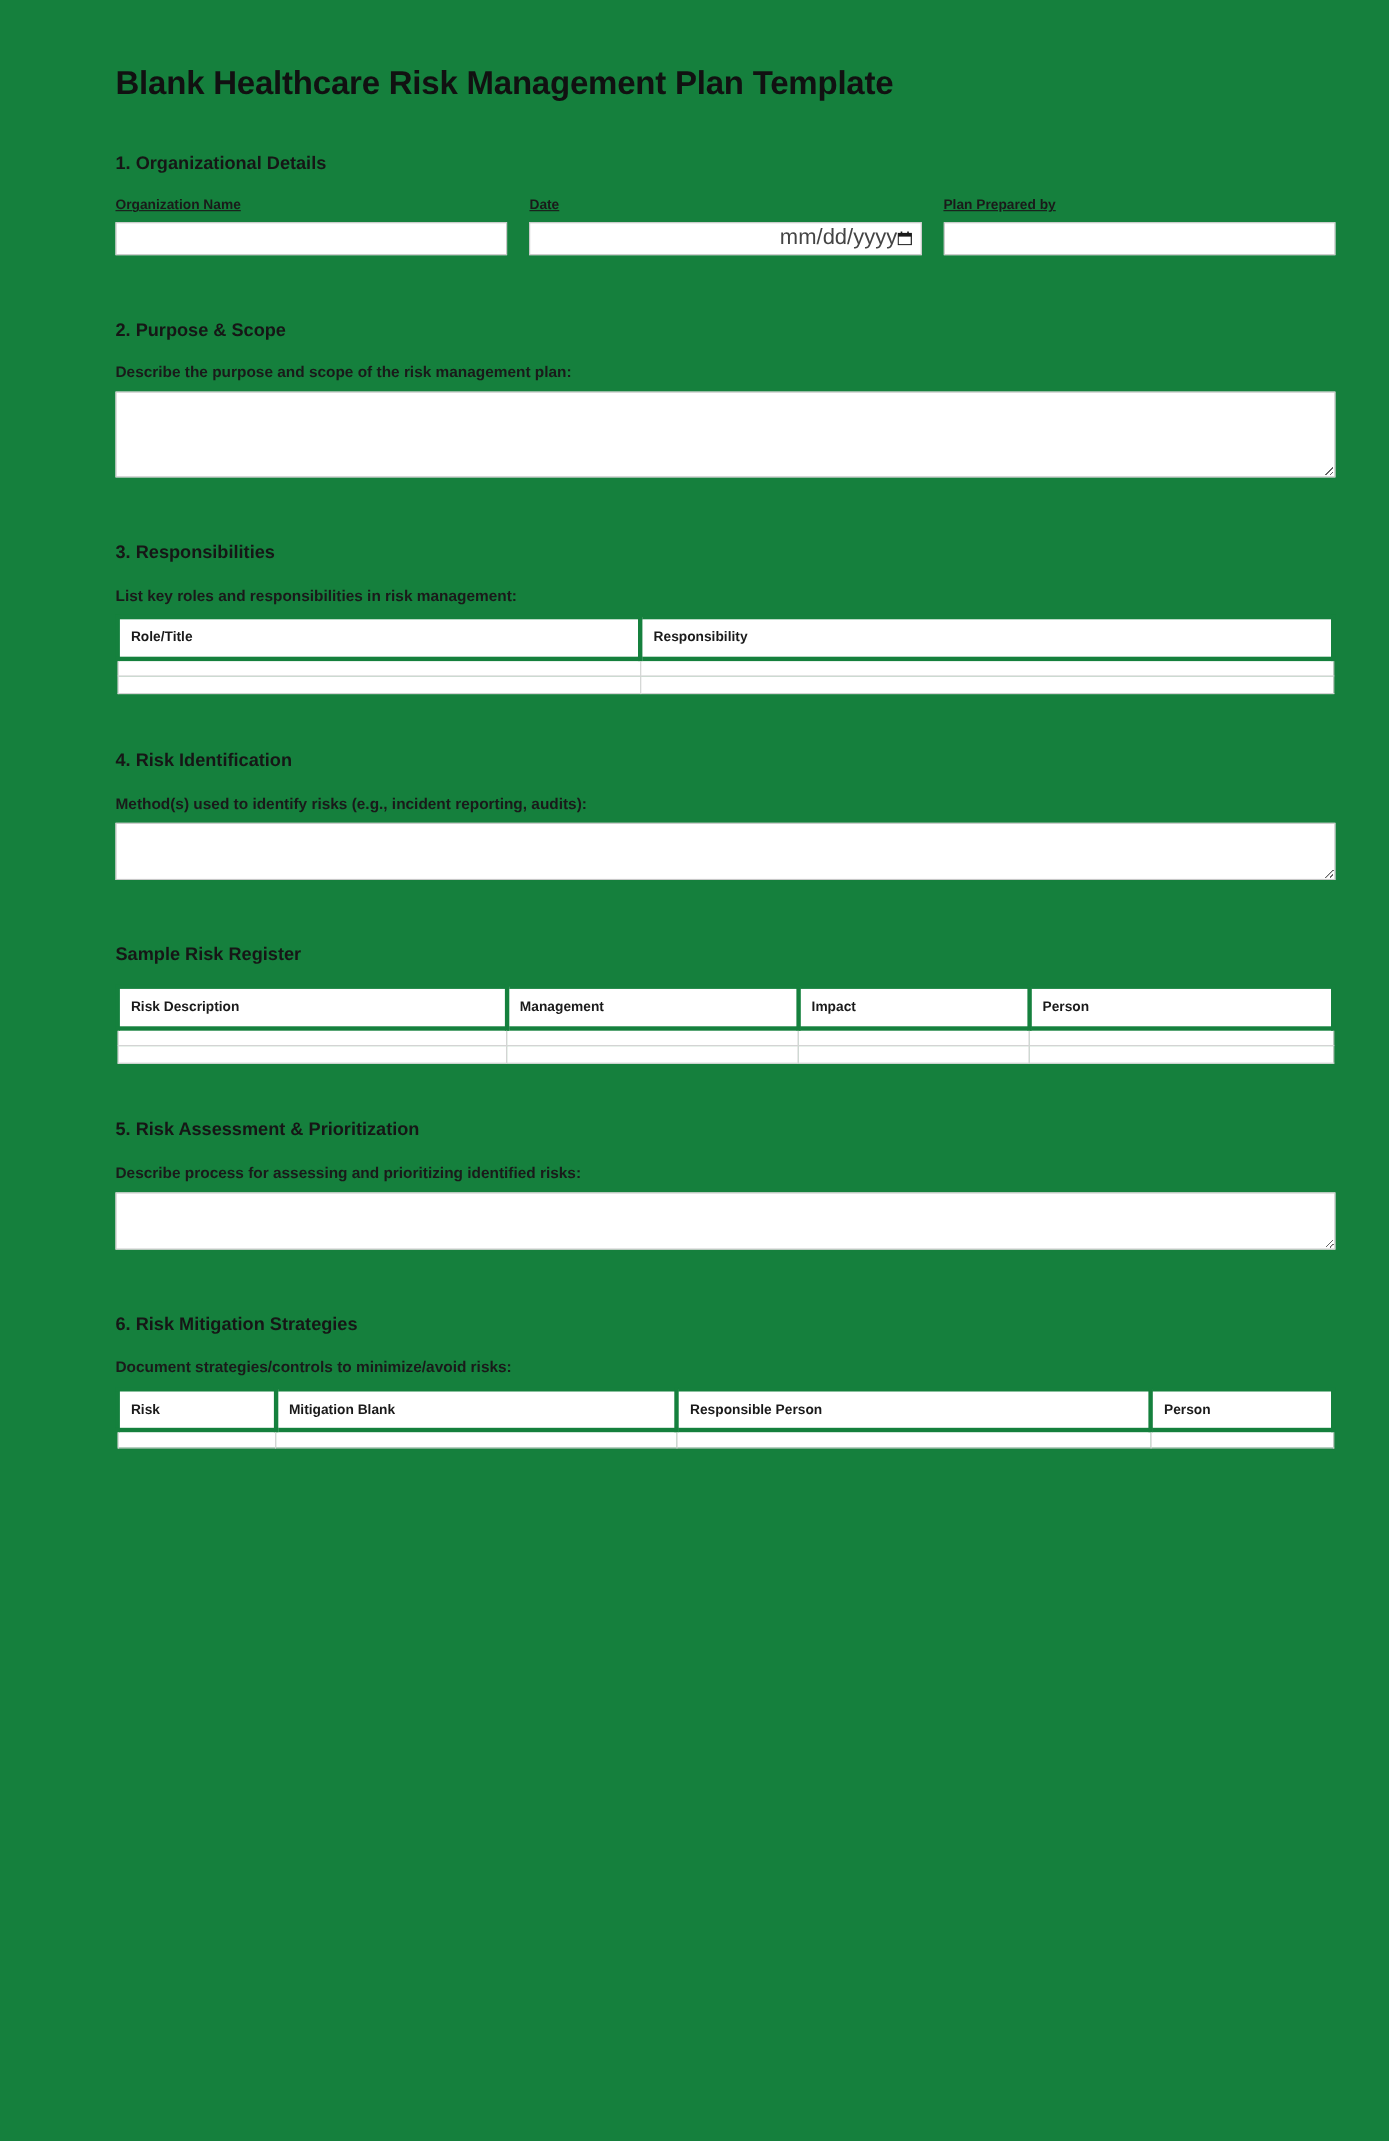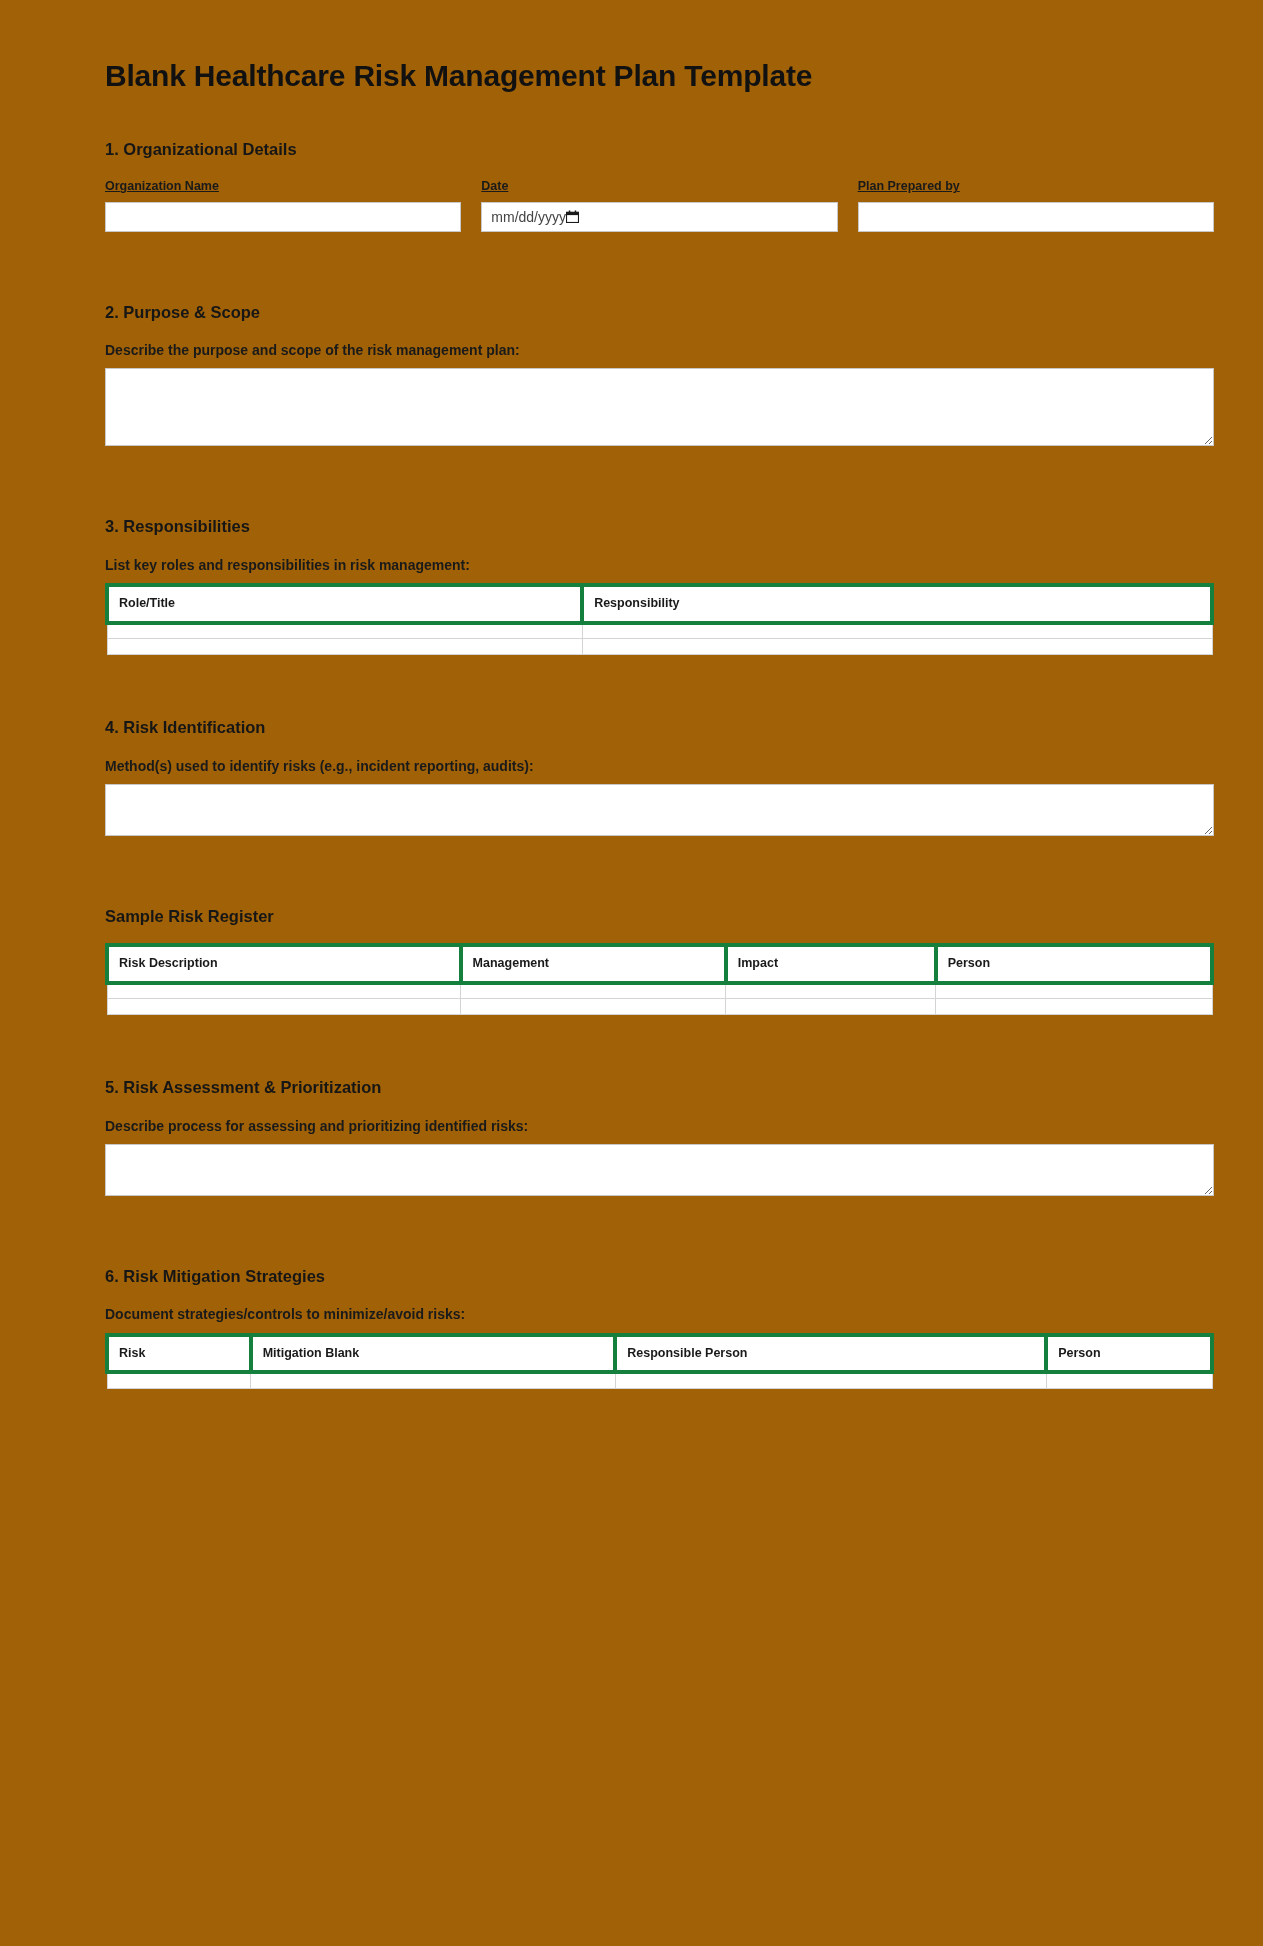--- a/index.html
+++ b/index.html
@@ -12,33 +12,33 @@
     width: 1263px;
     height: 1946px;
     font-family: "Liberation Sans", sans-serif;
     color: #1a1a1a;
     overflow: hidden;
   }
   .page {
     position: relative;
     width: 1263px;
     min-height: 1946px;
-    background: #a16207;
+    background: #15803d;
     padding: 58px 49px 0 105px;
   }
   .doc-title {
     font-size: 30px;
     font-weight: bold;
     letter-spacing: -0.2px;
     color: #111111;
     margin: 0 0 45px 0;
     line-height: 1.2;
   }
   .section {
-    margin: 12px 0 28px 0;
+    margin: 0 0 28px 0;
   }
   .section-heading {
     font-size: 16.5px;
     font-weight: bold;
     color: #161616;
     margin: 0 0 18px 0;
     line-height: 1.3;
   }
   .sub-heading {
     font-size: 16.5px;
@@ -87,27 +87,27 @@
   }
 
   
   .date-shell {
     position: relative;
     width: 100%;
   }
   .date-fallback {
     display: flex;
     align-items: center;
-    justify-content: flex-start;
+    justify-content: flex-end;
     width: 100%;
     height: 30px;
     padding: 0 8px 0 9px;
     background: #ffffff;
     border: 1px solid #c8c8c8;
-    font-size: 14px;
+    font-size: 20px;
     color: #444444;
   }
   .cal-glyph {
     width: 13px;
     height: 13px;
     position: relative;
     flex: 0 0 auto;
   }
   .cal-glyph svg { display: block; }
 

